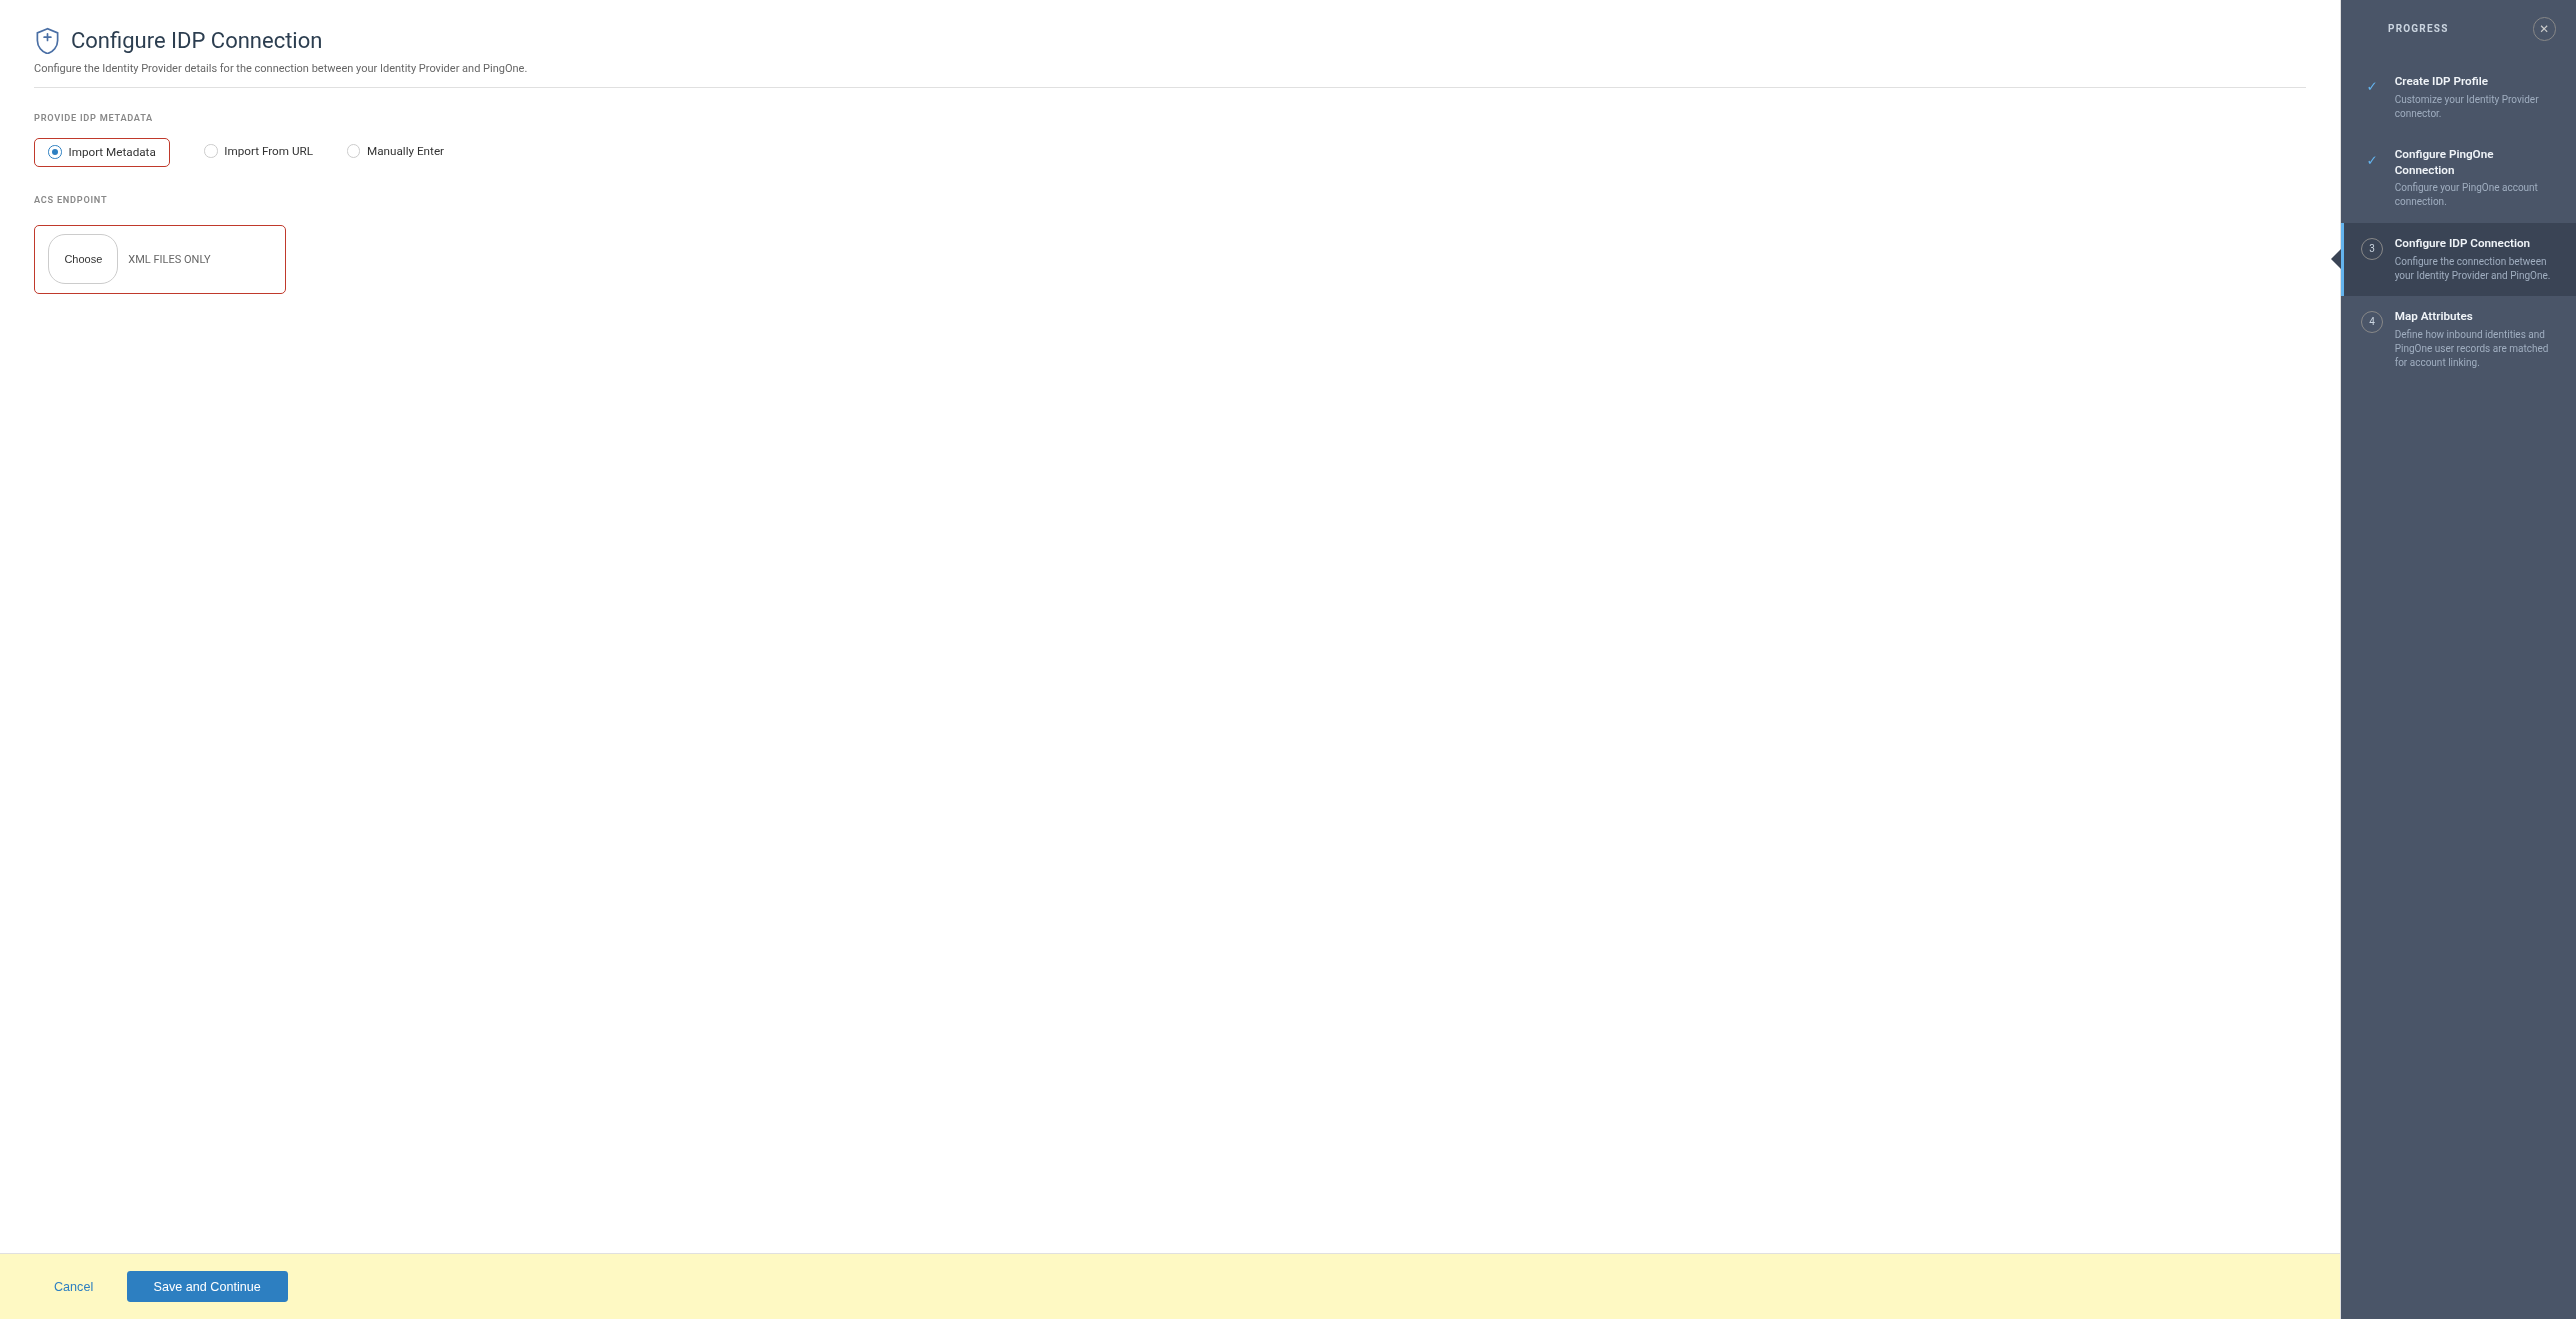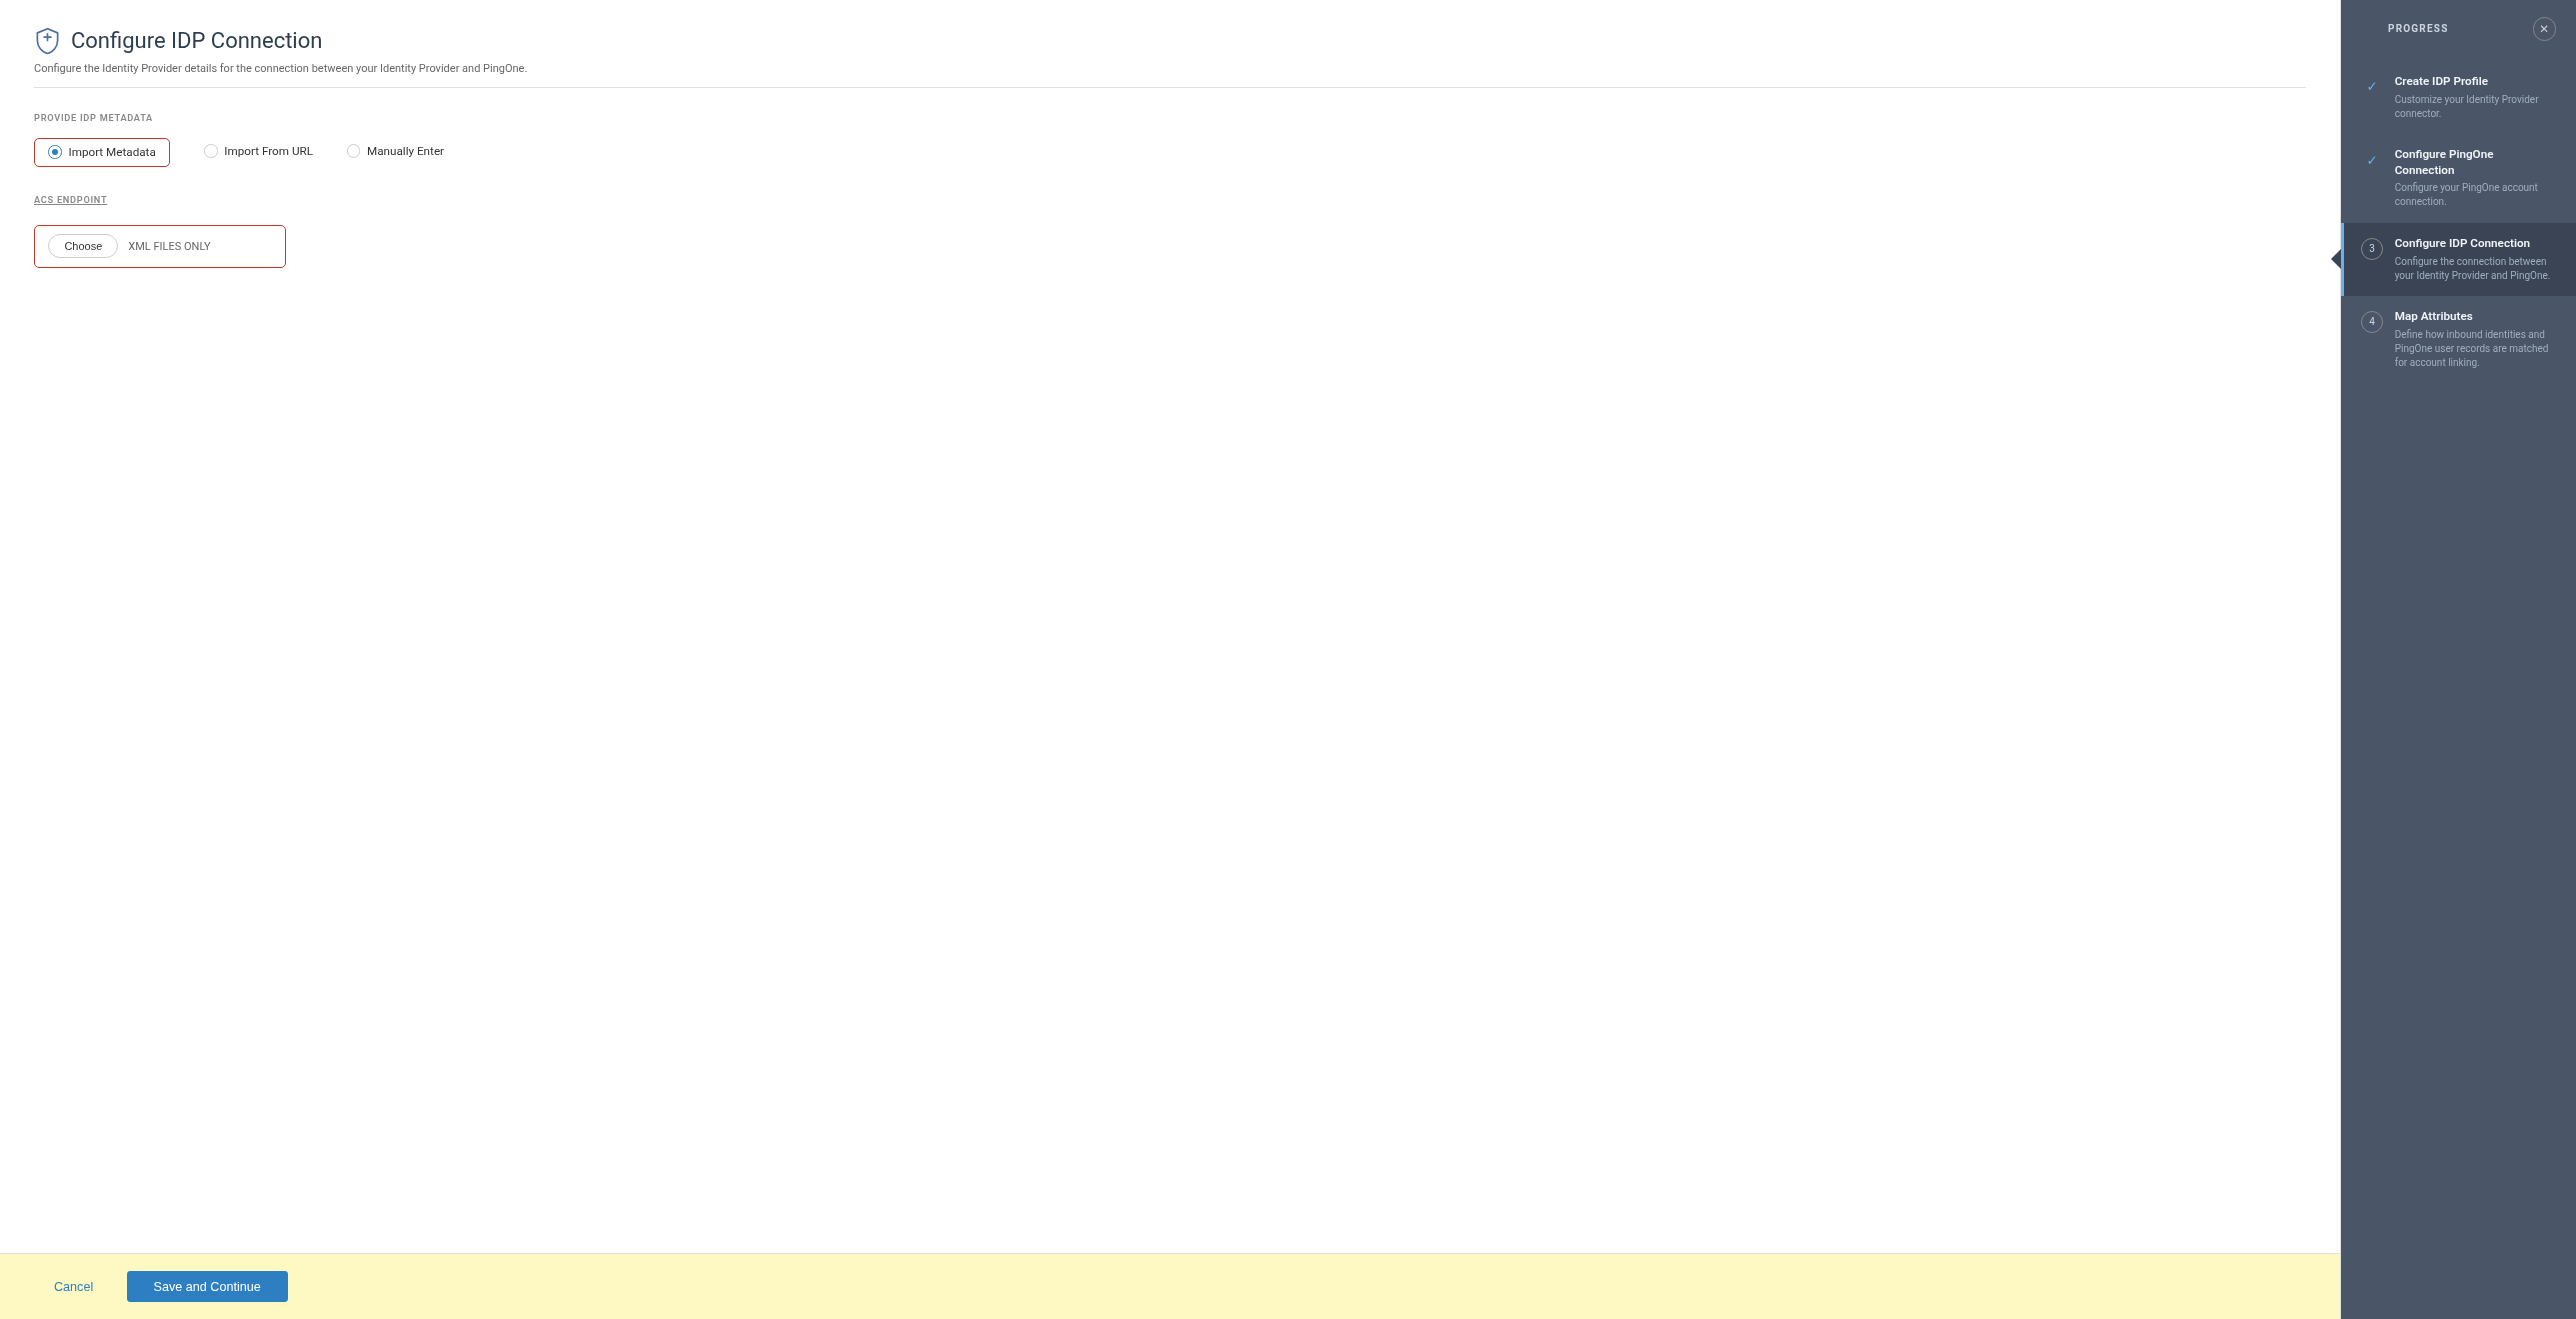--- a/index.html
+++ b/index.html
@@ -118,21 +118,20 @@
     .field-section {
       margin-bottom: 20px;
     }
 
     .field-label {
       font-size: 9.2px;
       font-weight: 600;
       color: #888;
       letter-spacing: 0.08em;
       margin-bottom: 10px;
-      text-decoration: underline;
     }
 
     .url-input-wrapper {
       display: flex;
       align-items: center;
       border: 0.8px solid #d0d0d0;
       border-radius: 3.4px;
       background: #f9f9f9;
       max-width: 470px;
     }
@@ -165,21 +164,21 @@
       border-radius: 5px;
       padding: 8.4px 13.4px;
       max-width: 252px;
       cursor: pointer;
     }
 
     .choose-btn {
       background: #fff;
       border: 0.8px solid #ccc;
       border-radius: 17px;
-      padding: 5px 15px;
+      padding: 18px 15px;
       font-size: 11px;
       color: #333;
       cursor: pointer;
     }
 
     .xml-only-label {
       font-size: 11px;
       color: #666;
     }
 

